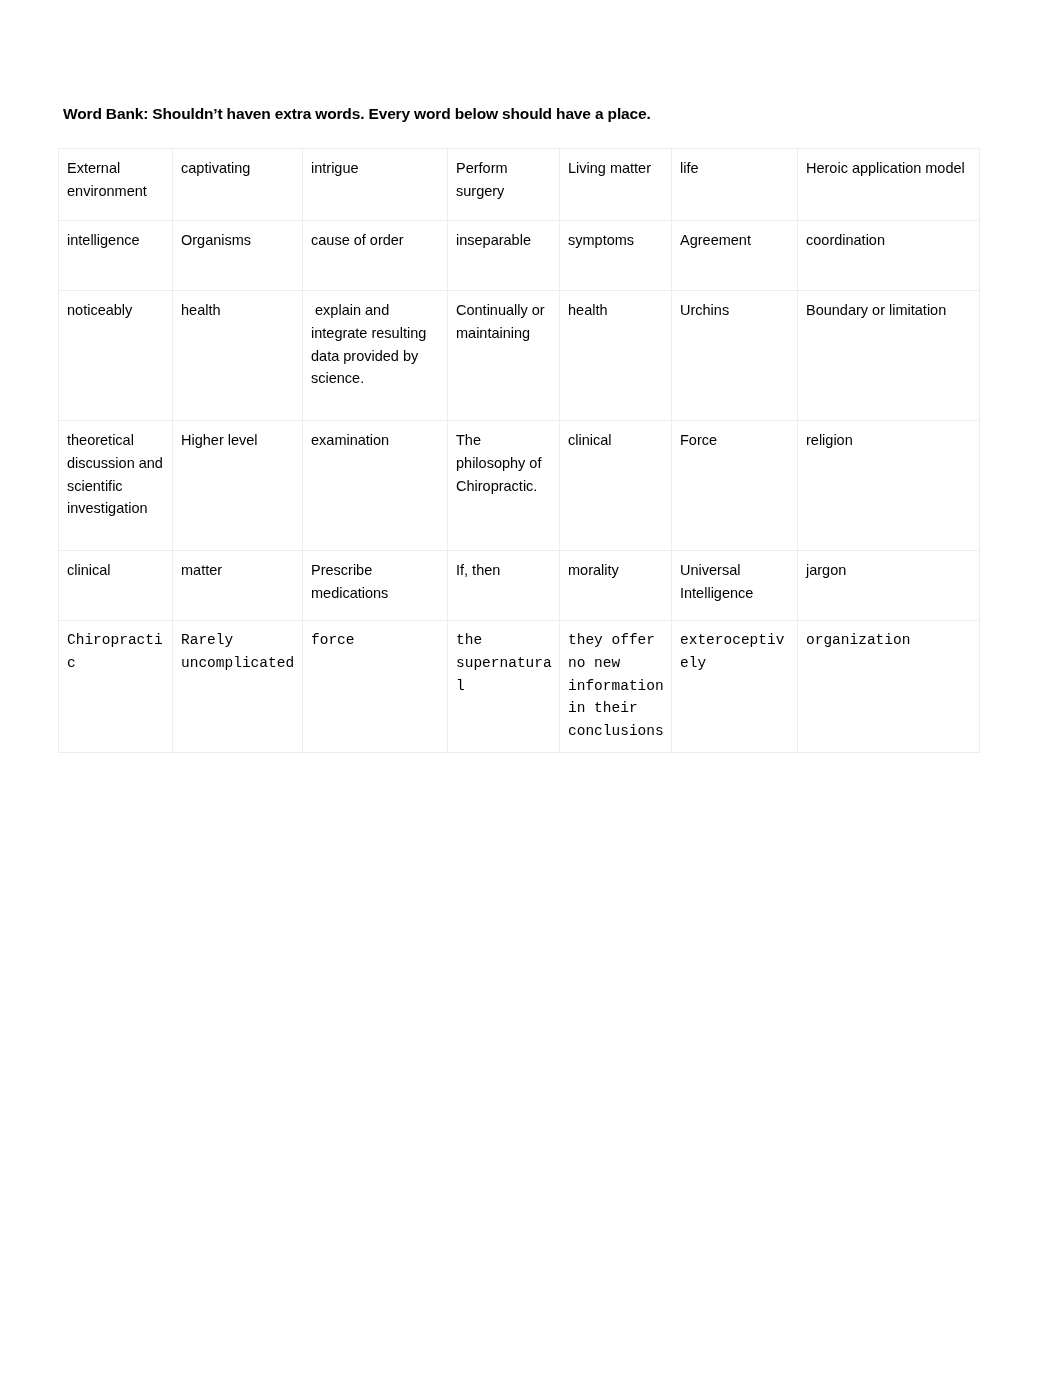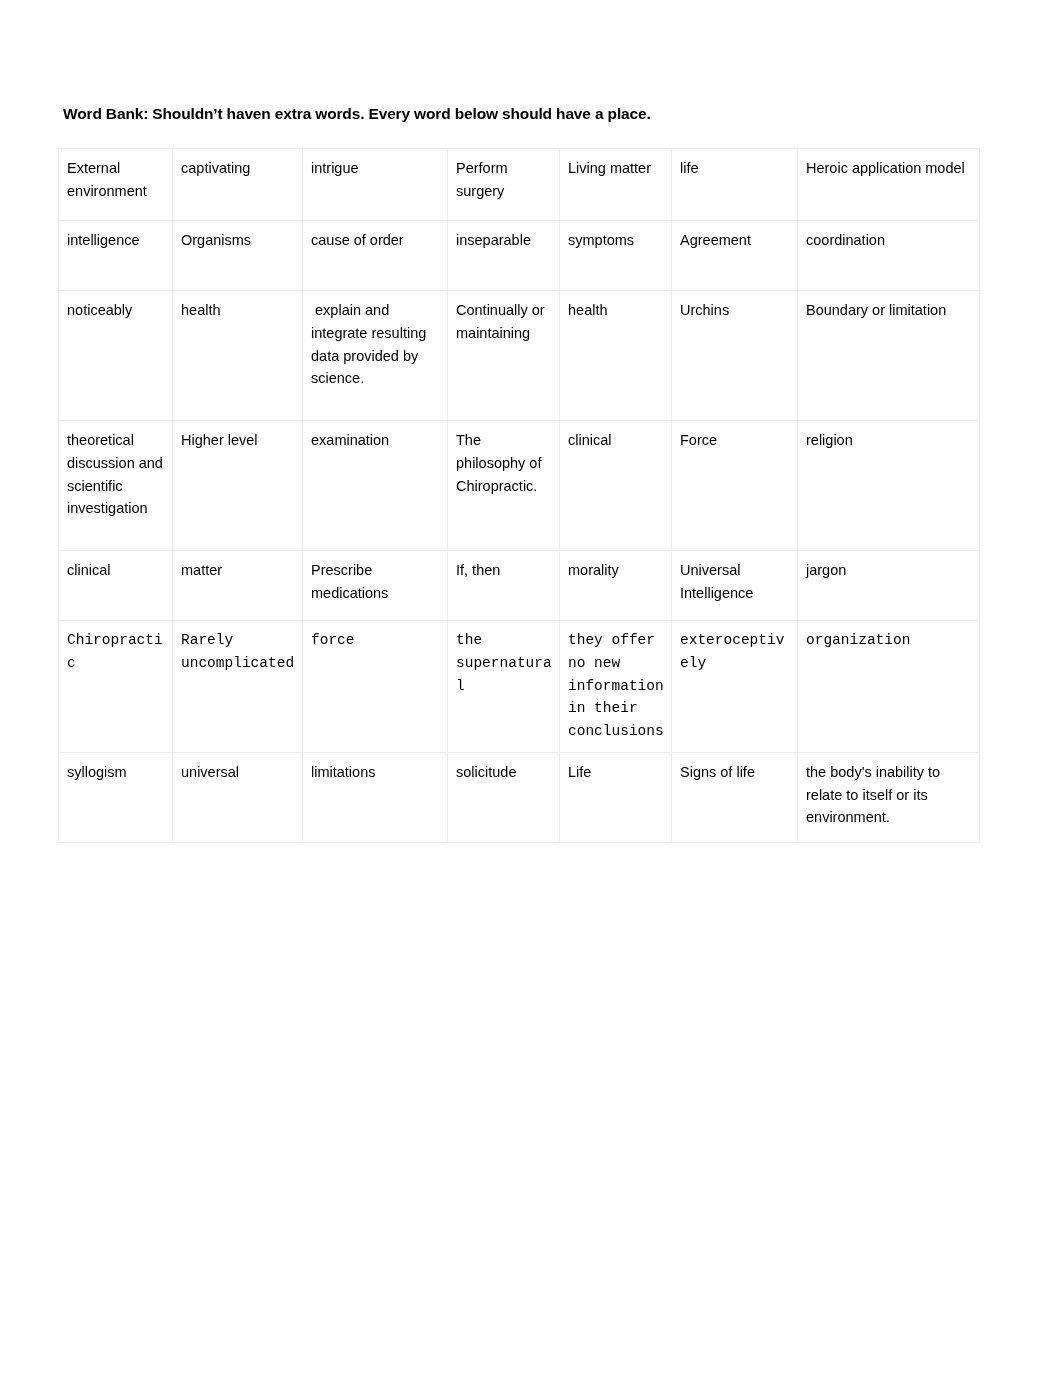--- a/index.html
+++ b/index.html
@@ -142,26 +142,17 @@
         </tr>
         <tr class="r8">
           <td>Chiropractic</td>
           <td>Rarely uncomplicated</td>
           <td>force</td>
           <td>the supernatural</td>
           <td>they offer no new information in their conclusions</td>
           <td>exteroceptively</td>
           <td>organization</td>
         </tr>
-        <tr class="r9">
-          <td>syllogism</td>
-          <td>universal</td>
-          <td>limitations</td>
-          <td>solicitude</td>
-          <td>Life</td>
-          <td>Signs of life</td>
-          <td>the body's inability to relate to itself or its environment.</td>
-        </tr>
       </tbody>
     </table>
   </div>
 
 </div>
 
 </body></html>

